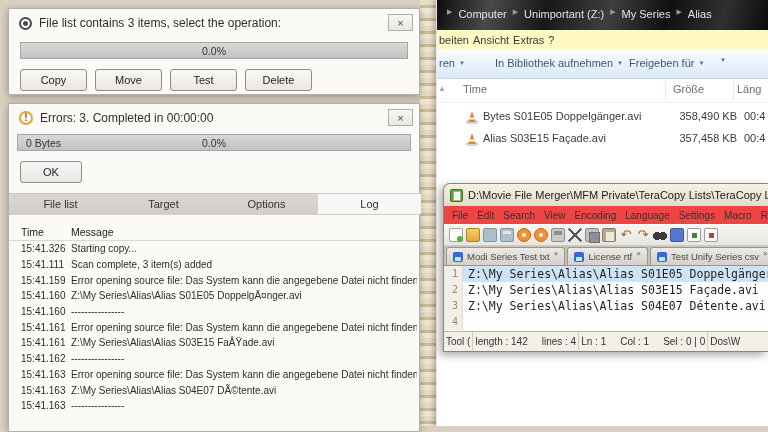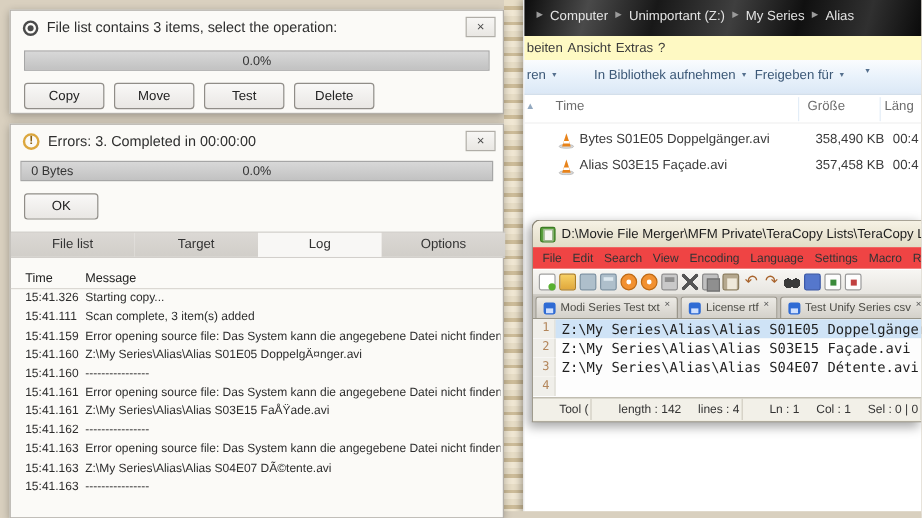--- a/index.html
+++ b/index.html
@@ -92,21 +92,21 @@
   .tab-close { font-size:8px; color:#555; transform:translateY(-3px); }
   .npp-editor { height:65px; background:#fdfdfd; overflow:hidden; }
   .ed-row { height:16px; display:flex; font-family:"DejaVu Sans Mono",monospace;
     font-size:11.5px; line-height:16px; white-space:pre; overflow:hidden; }
   .ed-num { width:19px; background:#f0efea; color:#b3865a; text-align:right; padding-right:4px;
     border-right:1px solid #dddbd3; font-size:10px; flex:0 0 auto; }
   .ed-text { padding-left:5px; color:#1f1f1f; flex:1; }
   .ed-row.current .ed-text { background:#cfe3f6; }
   .npp-status { height:19px; background:#f2f0e8; border-top:1px solid #b5b1a4;
     display:flex; align-items:center; font-size:10px; color:#333; overflow:hidden; white-space:nowrap; }
-  .st { padding:0 2px; height:100%; display:flex; align-items:center; gap:14px;margin-left:20px; }
+  .st { padding:0 2px; height:100%; display:flex; align-items:center; gap:14px; }
   .st-div { border-right:1px solid #d0ccc0; }
 
   
   .dlg { position:absolute; background:#fbfaf7; border:1px solid #b3afa9;
     box-shadow:0 2px 7px rgba(0,0,0,.30); z-index:6; }
   .dlg1 { left:8px; top:8px; width:412px; height:87px; }
   .dlg2 { left:8px; top:103px; width:412px; height:329px; }
   .dlg-head { position:absolute; left:10px; top:7px; display:flex; align-items:center; gap:7px;
     font-size:12px; color:#2e2e2e; white-space:nowrap; }
   .target-icon { width:13px; height:13px; border:2px solid #4a4a4a; border-radius:50%; position:relative; }
@@ -327,22 +327,22 @@
     </div>
     <div class="dlg-close">×</div>
     <div class="pbar">
       <span class="bytes">0 Bytes</span>
       <span class="pct">0.0%</span>
     </div>
     <div class="btn okbtn">OK</div>
     <div class="tc-tabs">
       <span class="tc-tab">File list</span>
       <span class="tc-tab">Target</span>
+      <span class="tc-tab">Options</span>
       <span class="tc-tab active">Log</span>
-      <span class="tc-tab">Options</span>
     </div>
     <div class="log-head">
       <span class="c-time">Time</span>
       <span class="c-msg">Message</span>
     </div>
     <div class="log-rows">
       <div class="log-row">
           <span class="log-time">15:41.326</span>
           <span class="log-msg">Starting copy...</span>
         </div>

